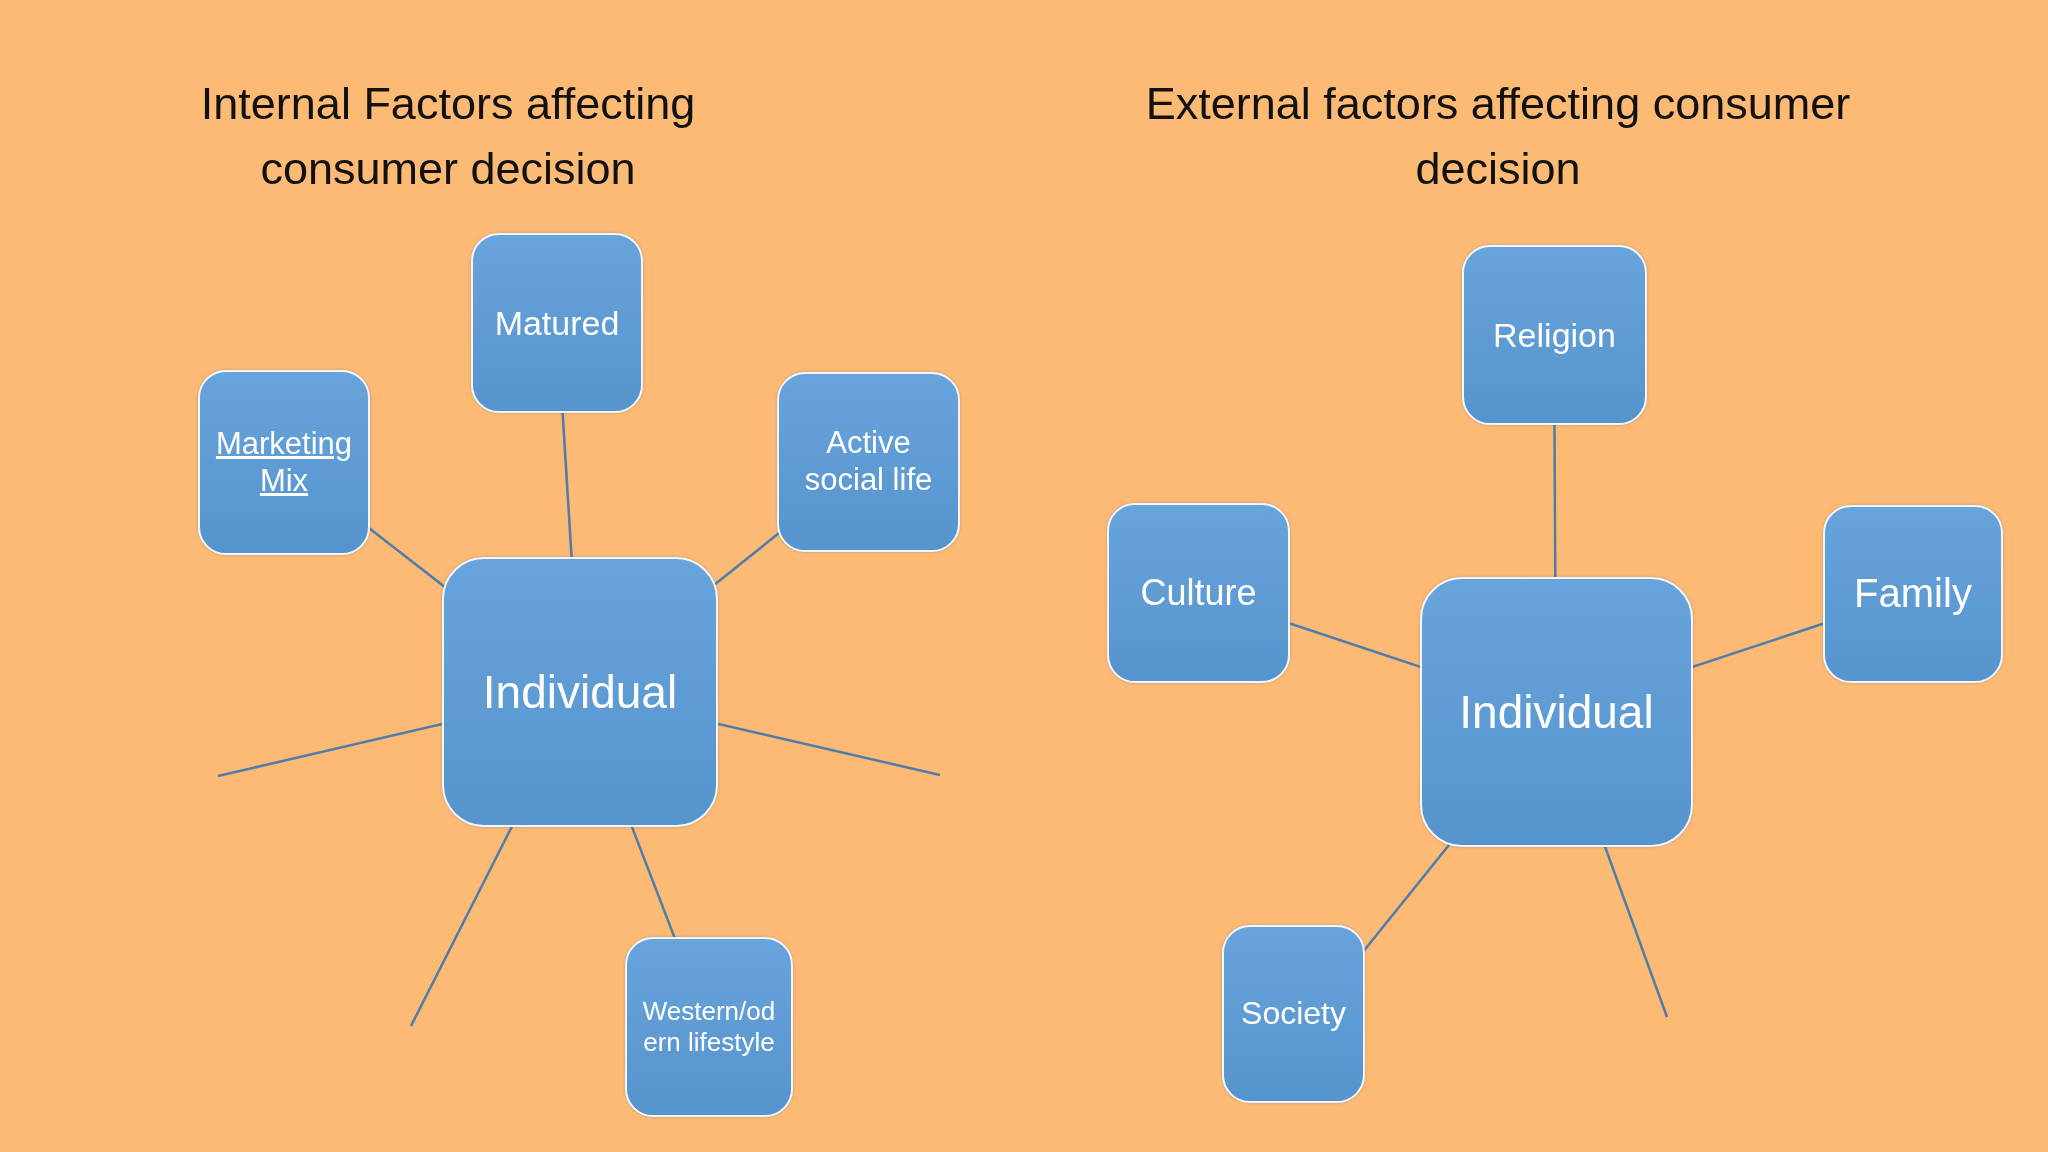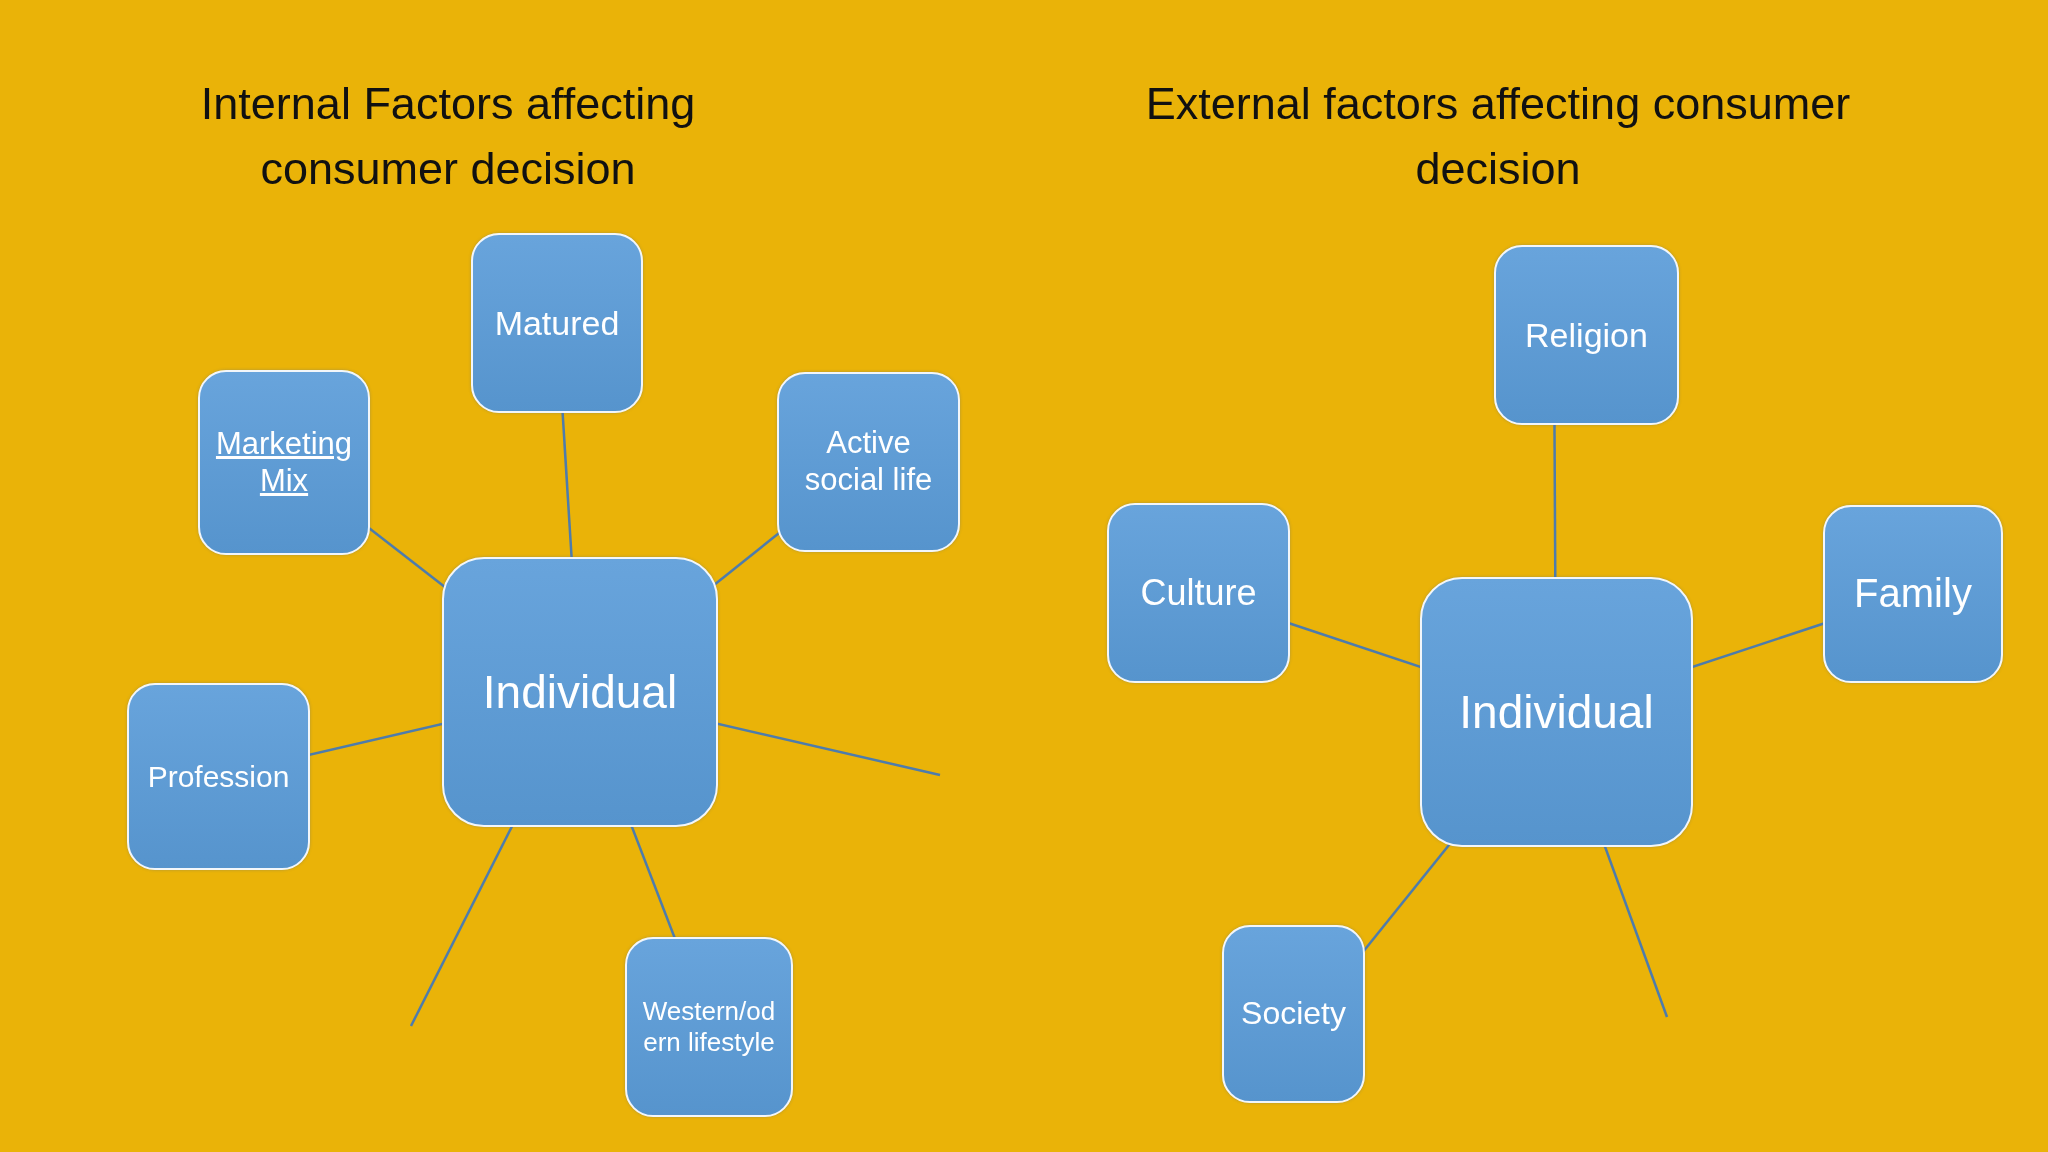--- a/index.html
+++ b/index.html
@@ -4,21 +4,21 @@
 <style>
   html, body {
     margin: 0;
     padding: 0;
     background: #ffffff;
   }
   .stage {
     position: relative;
     width: 2048px;
     height: 1152px;
-    background: #eab308;
+    background: #fdba74;
     font-family: "Liberation Sans", sans-serif;
     overflow: hidden;
   }
   .wires {
     position: absolute;
     left: 0;
     top: 0;
   }
   .title {
     position: absolute;
@@ -76,29 +76,28 @@
   <div class="title" style="left:1128px; top:72px; width:740px;">External factors affecting consumer decision</div>
 
   <div class="node center" style="left:442px; top:557px; width:276px; height:270px; font-size:46px;">Individual</div>
 
   <div class="node" style="left:471px; top:233px; width:172px; height:180px; font-size:34px;">Matured</div>
 
   <div class="node" style="left:198px; top:370px; width:172px; height:185px; font-size:31px;text-decoration:underline;">Marketing Mix</div>
 
   <div class="node" style="left:777px; top:372px; width:183px; height:180px; font-size:31px;">Active social life</div>
 
-  <div class="node" style="left:127px; top:683px; width:183px; height:187px; font-size:30px;">Profession</div>
 
 
 
   <div class="node" style="left:625px; top:937px; width:168px; height:180px; font-size:26px;">Western/od ern lifestyle</div>
 
   <div class="node center" style="left:1420px; top:577px; width:273px; height:270px; font-size:46px;">Individual</div>
 
-  <div class="node" style="left:1494px; top:245px; width:185px; height:180px; font-size:34px;">Religion</div>
+  <div class="node" style="left:1462px; top:245px; width:185px; height:180px; font-size:34px;">Religion</div>
 
   <div class="node" style="left:1107px; top:503px; width:183px; height:180px; font-size:36px;">Culture</div>
 
   <div class="node" style="left:1823px; top:505px; width:180px; height:178px; font-size:40px;">Family</div>
 
   <div class="node" style="left:1222px; top:925px; width:143px; height:178px; font-size:32px;text-align:right;">Society</div>
 
 
 </div>
 

